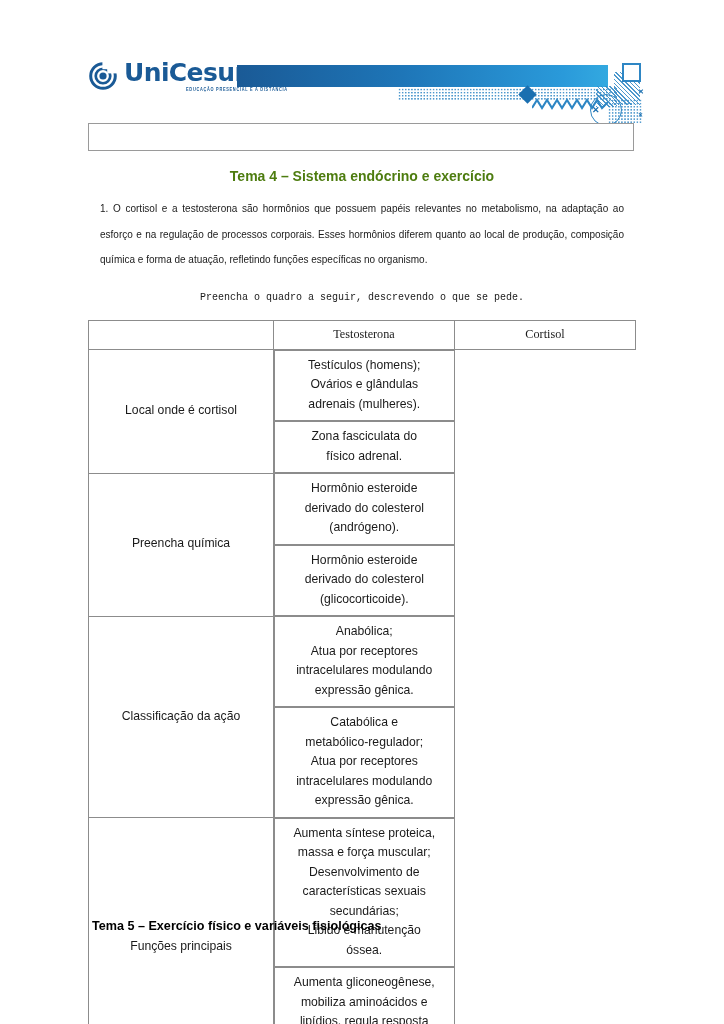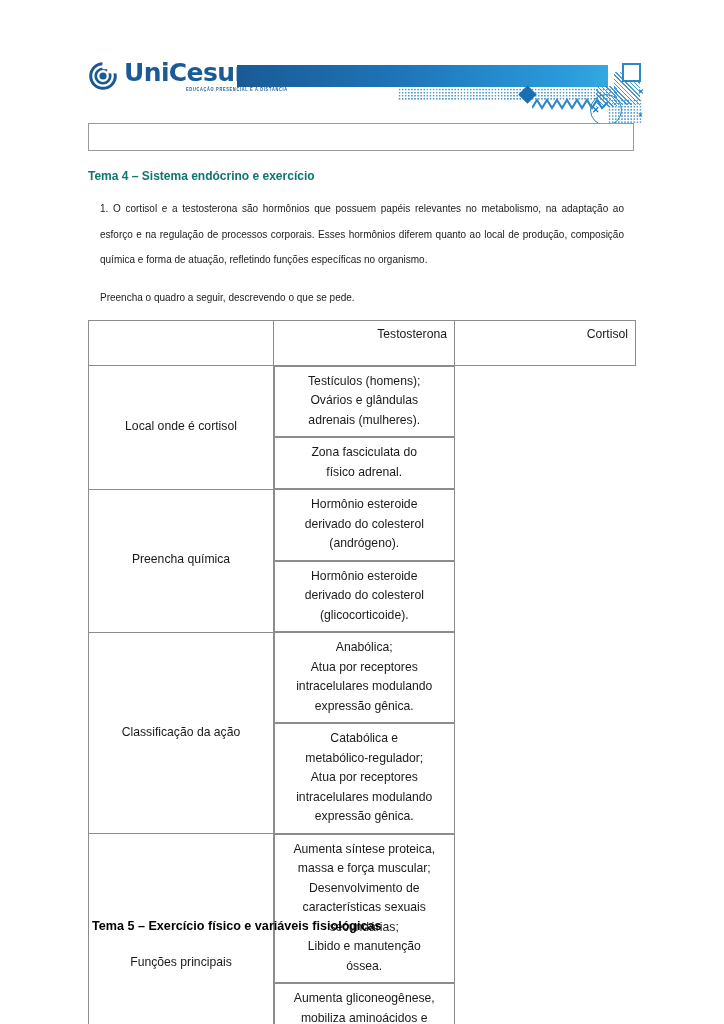--- a/index.html
+++ b/index.html
@@ -182,34 +182,36 @@
 
   
   .content {
     position: absolute;
     left: 88px;
     top: 168px;
     width: 548px;
   }
   h1.heading {
     margin: 0 0 9px 0;
-    font-size: 12px;
+    font-size: 14px;
     font-weight: bold;
     line-height: 16px;
-    color: #0f766e;
+    color: #4d7c0f;
+    text-align: center;
   }
   p.para {
     margin: 12px;
     font-size: 10px;
     line-height: 25.5px;
     text-align: justify;
     color: #1a1a1a;
   }
   p.para.last-line {
-    text-align: left;
+    text-align: center;
+    font-family: Liberation Mono, monospace;
   }
 
   
   table.quadro {
     position: absolute;
     left: 88px;
     top: 320px;
     width: 547px;
     border-collapse: collapse;
     table-layout: fixed;
@@ -219,24 +221,25 @@
   table.quadro td, table.quadro th {
     border: 1.2px solid #8c8c8c;
     padding: 5px 7px 6px 7px;
     vertical-align: middle;
     line-height: 19.5px;
     font-weight: normal;
     text-align: center;
   }
   table.quadro th.blank { border-left-color: #8c8c8c; }
   table.quadro th.colhead {
-    text-align: right;
+    text-align: center;
     vertical-align: middle;
     padding-top: 4px;
-    padding-bottom: 20px;
+    padding-bottom: 4px;
+    font-family: Liberation Serif, serif;
   }
   col.c1 { width: 185px; }
   col.c2 { width: 181px; }
   col.c3 { width: 181px; }
 
   .cellline { display: block; white-space: pre-wrap; }
 
   
   .heading-bottom {
     position: absolute;

